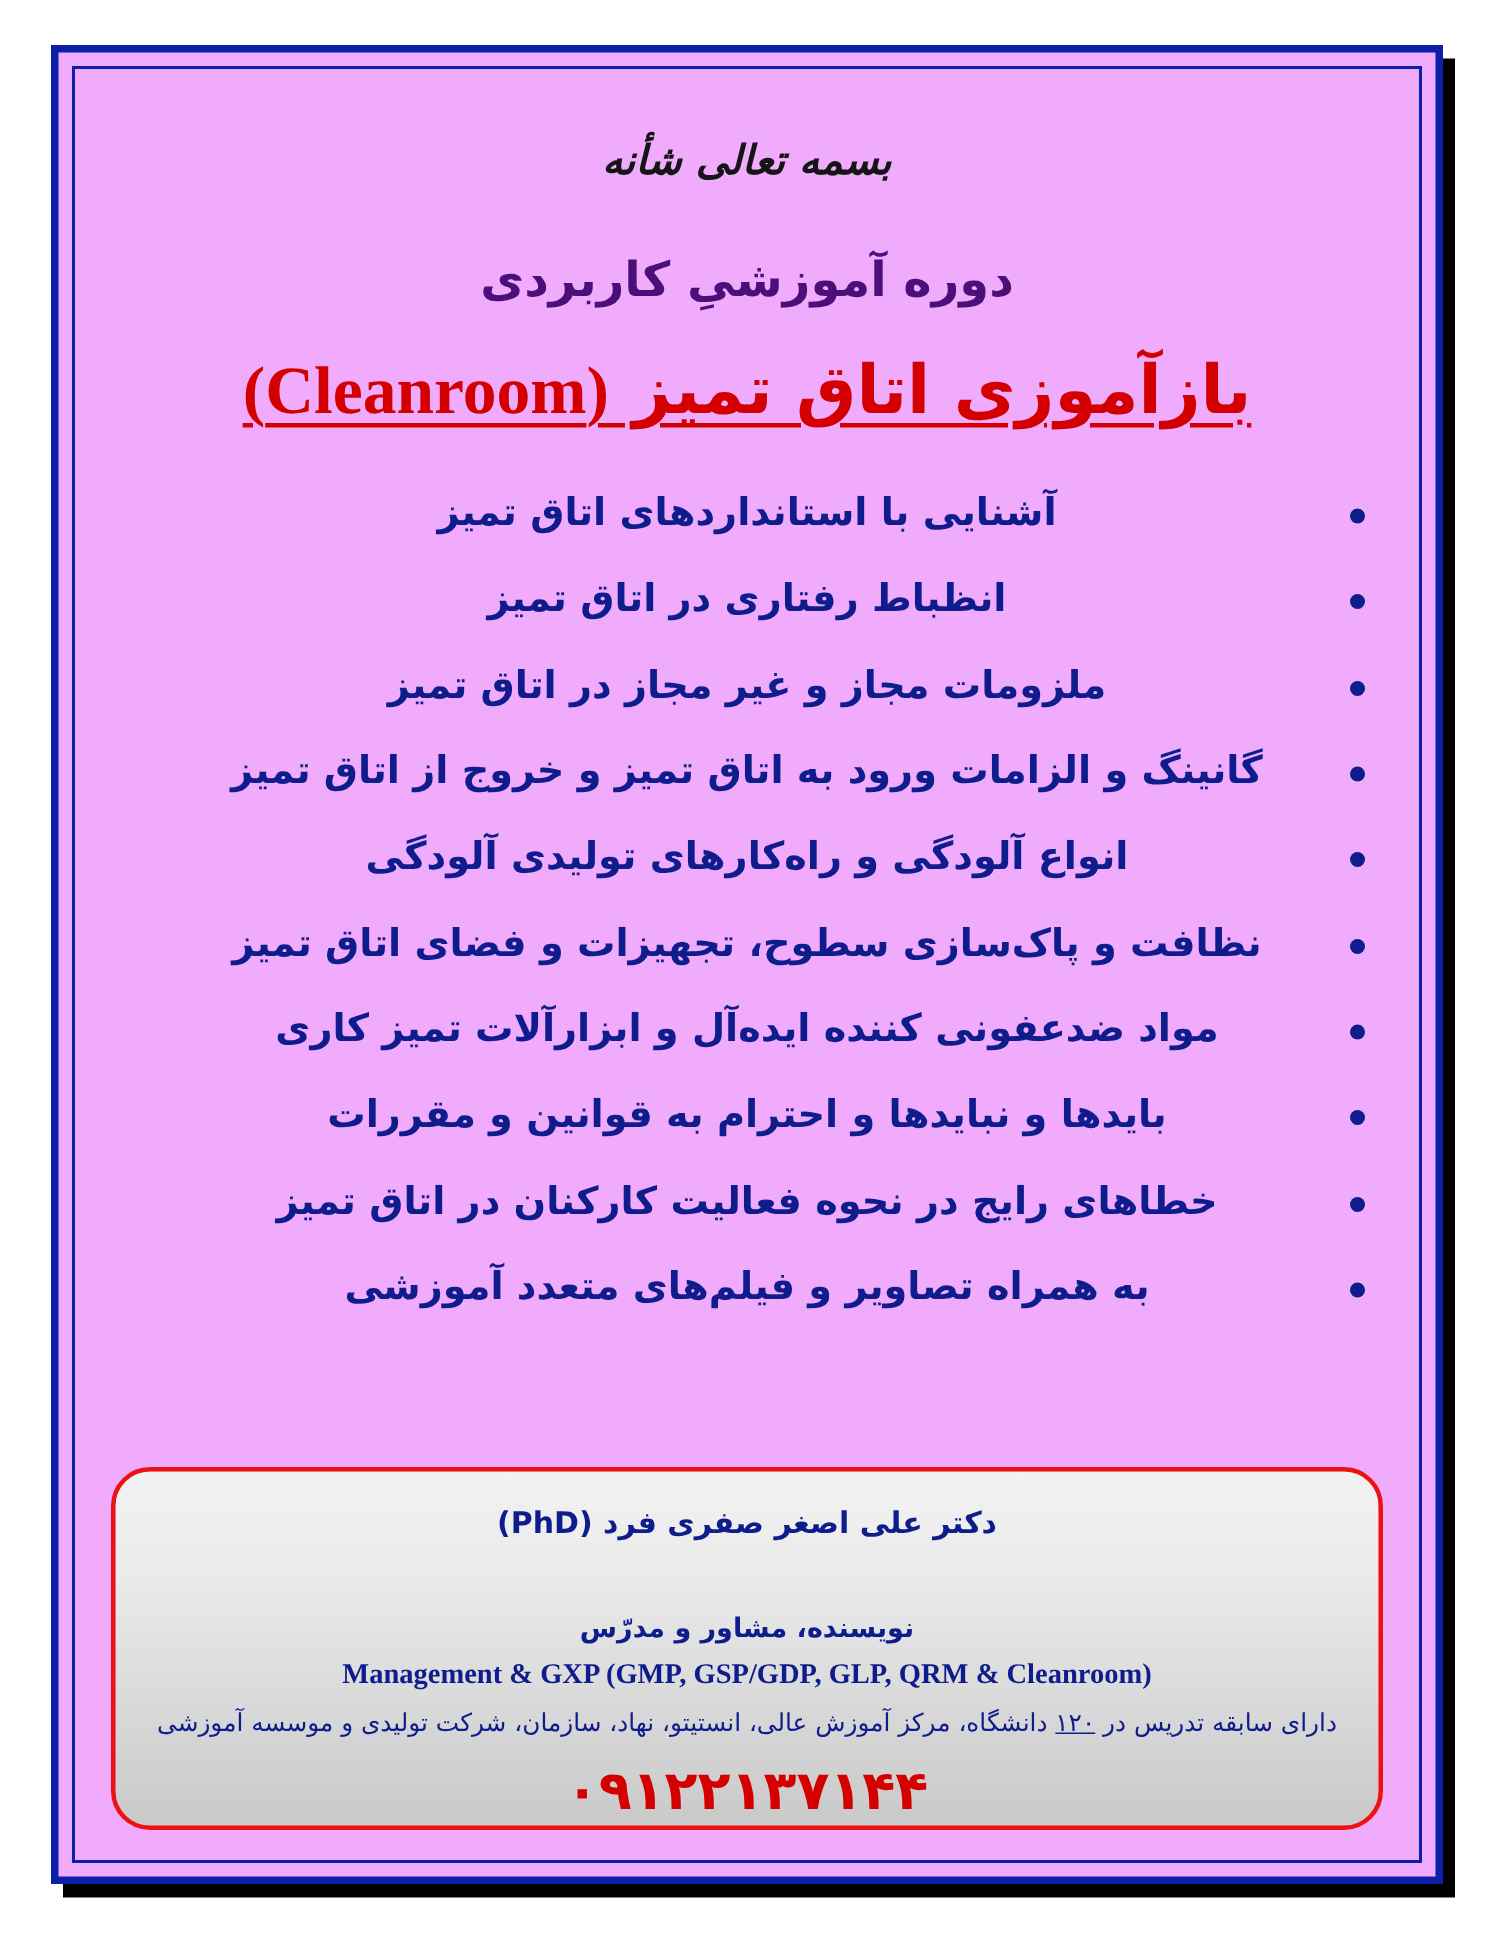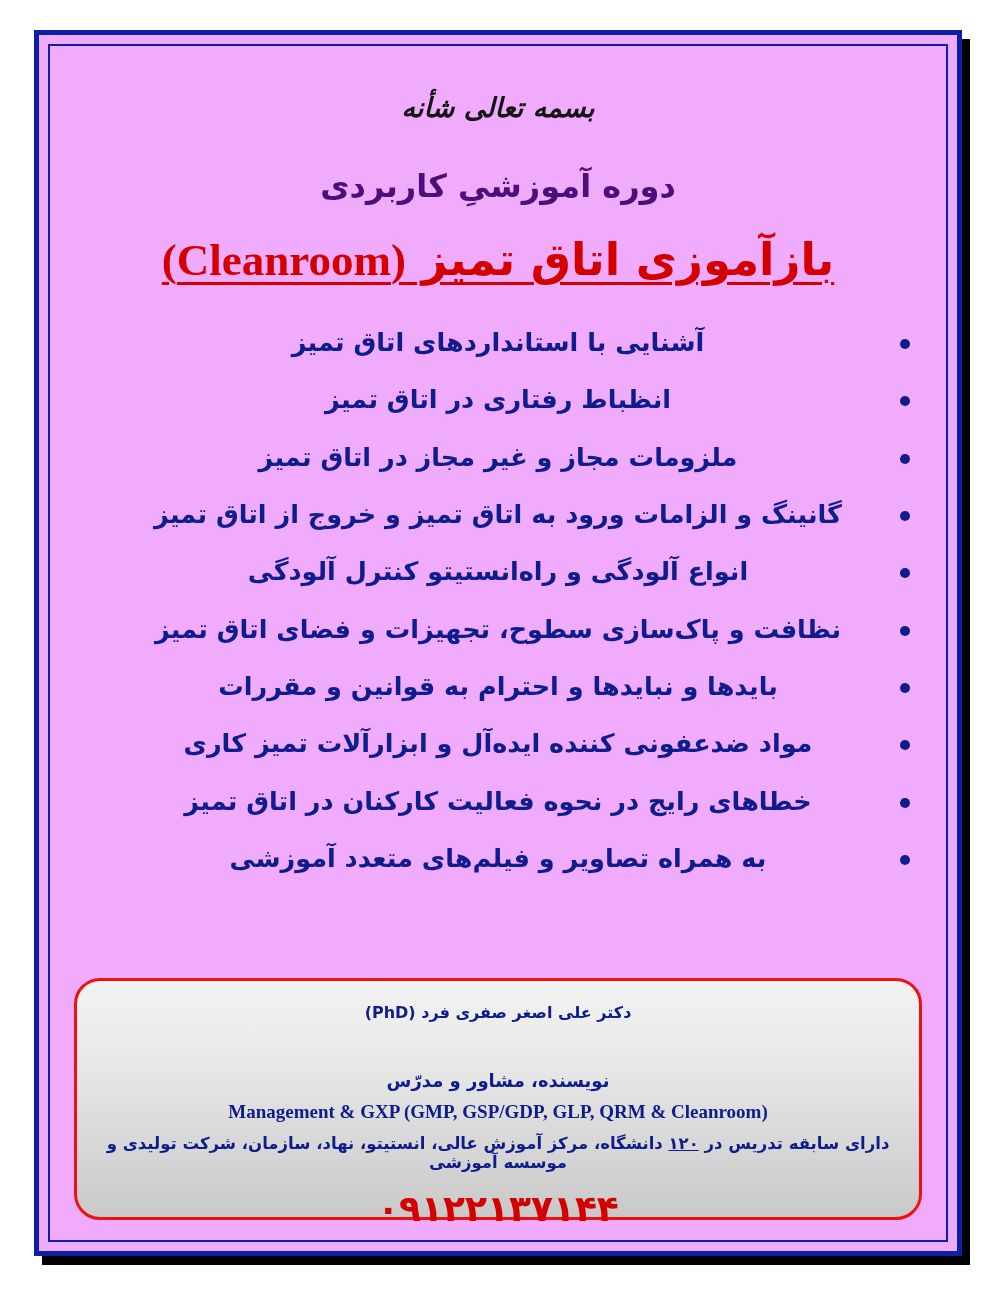--- a/index.html
+++ b/index.html
@@ -114,21 +114,21 @@
     box-sizing: border-box;
     border: 3px solid #ee1111;
     border-radius: 26px;
     background: linear-gradient(180deg, #f2f2f2 0%, #eaeaea 30%, #d6d6d6 72%, #c9c9c9 100%);
     padding: 22px 24px 10px 24px;
     text-align: center;
     direction: rtl;
   }
   .presenter-name {
     color: #0e1c8c;
-    font-size: 16px;
+    font-size: 20px;
     font-weight: bold;
     margin-bottom: 16px;
   }
   .presenter-role {
     color: #0e1c8c;
     font-size: 18px;
     font-weight: bold;
     margin-bottom: 10px;
     margin-top: 48px;
   }
@@ -136,21 +136,21 @@
     color: #0e1c8c;
     font-size: 19px;
     font-weight: bold;
     font-family: "Liberation Serif", serif;
     direction: ltr;
     margin-bottom: 11px;
   }
   .presenter-exp {
     color: #0e1c8c;
     font-size: 16.5px;
-    font-weight: bold;
+    font-weight: normal;
     margin-bottom: 16px;
   }
   .presenter-exp u { text-decoration: underline; }
   .presenter-phone {
     color: #d40000;
     font-size: 36px;
     font-weight: bold;
     letter-spacing: 1px;
   }
 </style>
@@ -166,24 +166,24 @@
 
     <div class="main-title">
       <span>بازآموزی اتاق تمیز </span><span class="latin">(Cleanroom)</span>
     </div>
 
     <ul class="topics">
       <li><span class="bullet"></span><span>آشنایی با استانداردهای اتاق تمیز</span></li>
       <li><span class="bullet"></span><span>انظباط رفتاری در اتاق تمیز</span></li>
       <li><span class="bullet"></span><span>ملزومات مجاز و غیر مجاز در اتاق تمیز</span></li>
       <li><span class="bullet"></span><span>گانینگ و الزامات ورود به اتاق تمیز و خروج از اتاق تمیز</span></li>
-      <li><span class="bullet"></span><span>انواع آلودگی و راه‌انستیتو کنترل آلودگی</span></li>
+      <li><span class="bullet"></span><span>انواع آلودگی و راه‌کارهای تولیدی آلودگی</span></li>
       <li><span class="bullet"></span><span>نظافت و پاک‌سازی سطوح، تجهیزات و فضای اتاق تمیز</span></li>
+      <li><span class="bullet"></span><span>مواد ضدعفونی کننده ایده‌آل و ابزارآلات تمیز کاری</span></li>
       <li><span class="bullet"></span><span>بایدها و نبایدها و احترام به قوانین و مقررات</span></li>
-      <li><span class="bullet"></span><span>مواد ضدعفونی کننده ایده‌آل و ابزارآلات تمیز کاری</span></li>
       <li><span class="bullet"></span><span>خطاهای رایج در نحوه فعالیت کارکنان در اتاق تمیز</span></li>
       <li><span class="bullet"></span><span>به همراه تصاویر و فیلم‌های متعدد آموزشی</span></li>
     </ul>
 
     <div class="presenter-box">
       <div class="presenter-name">دکتر علی اصغر صفری فرد (PhD)</div>
       <div class="presenter-role">نویسنده، مشاور و مدرّس</div>
       <div class="presenter-creds">Management &amp; GXP (GMP, GSP/GDP, GLP, QRM &amp; Cleanroom)</div>
       <div class="presenter-exp"><span>دارای سابقه تدریس در </span><u>۱۲۰</u><span> دانشگاه، مرکز آموزش عالی، انستیتو، نهاد، سازمان،  شرکت تولیدی و موسسه آموزشی</span></div>
       <div class="presenter-phone">۰۹۱۲۲۱۳۷۱۴۴</div>

